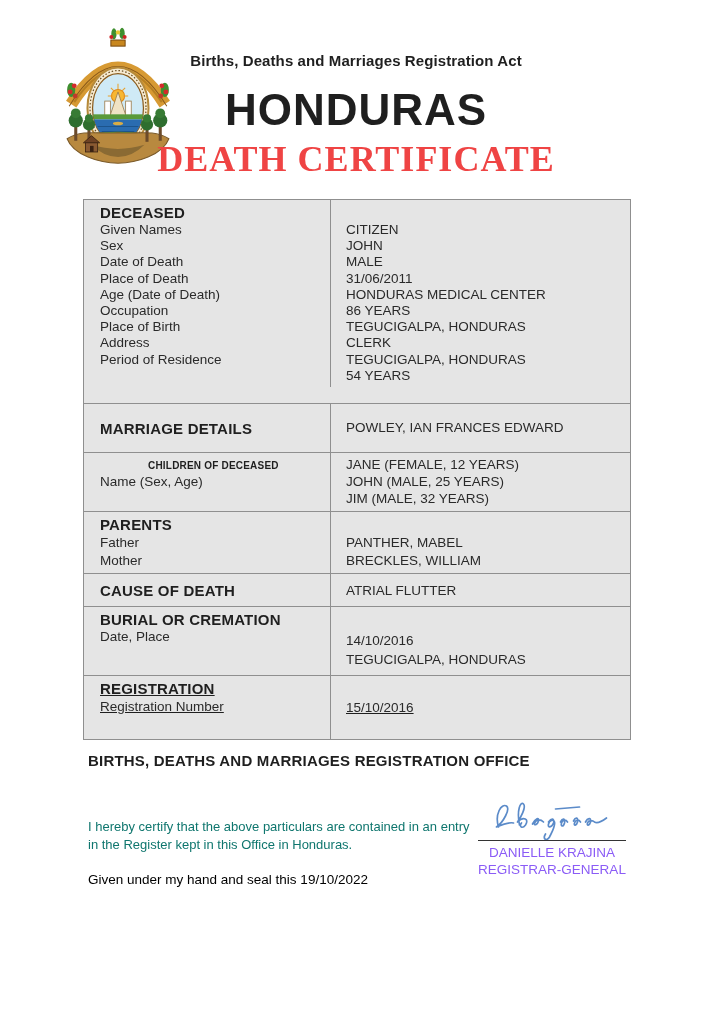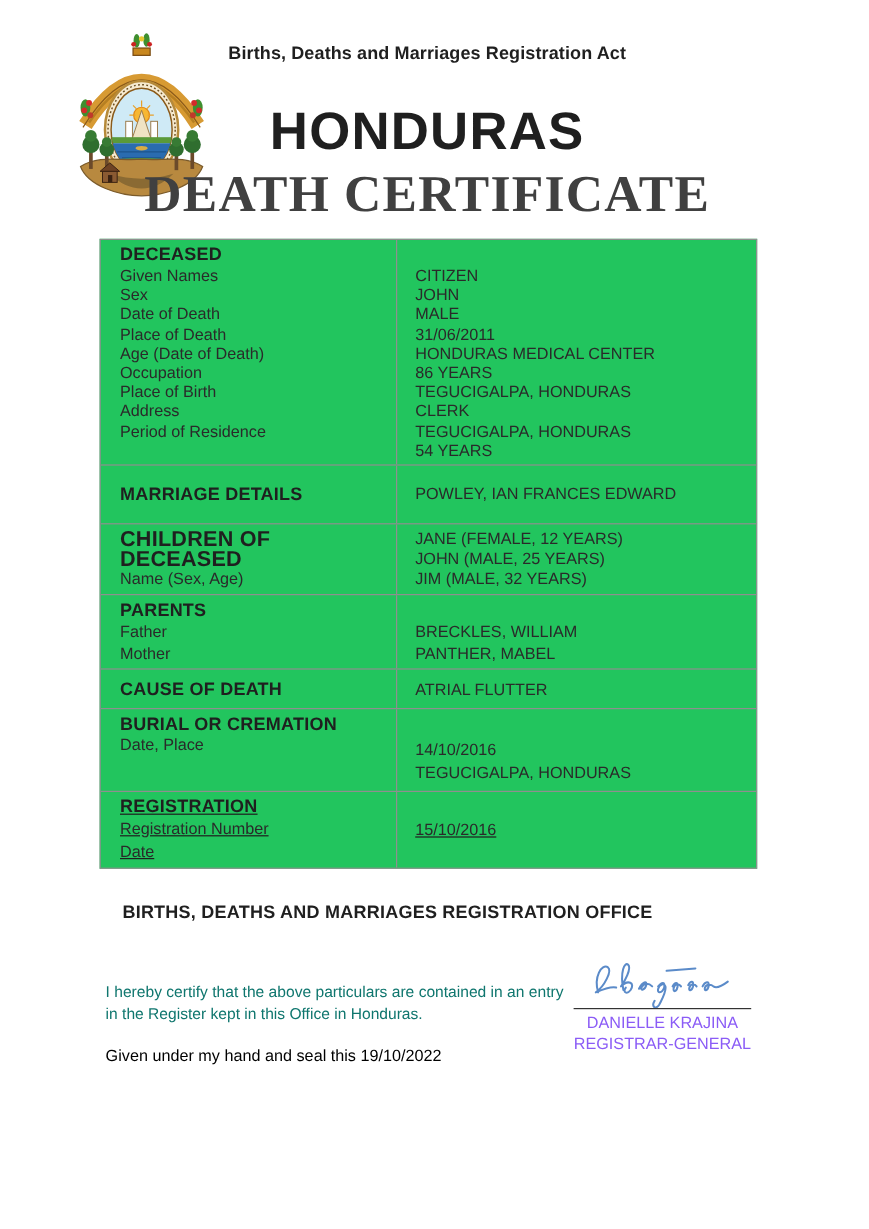--- a/index.html
+++ b/index.html
@@ -4,58 +4,58 @@
 <style>
   * { margin:0; padding:0; box-sizing:border-box; }
   html,body { background:#ffffff; }
   .page {
     position:relative; width:724px; height:1024px; background:#fff;
     font-family:"Liberation Sans", sans-serif; color:#1f1f1f; overflow:hidden;
   }
   
   .emblem { position:absolute; left:61px; top:26px; width:114px; height:140px; }
   .act-title {
-    position:absolute; left:0; top:36px; width:712px; text-align:center;
+    position:absolute; left:0; top:52px; width:712px; text-align:center;
     font-size:15px; font-weight:bold; letter-spacing:.1px;
   }
   .country-title {
     position:absolute; left:0; top:85px; width:712px; text-align:center;
     font-size:44px; font-weight:bold; letter-spacing:1px;
   }
   .doc-title {
     position:absolute; left:0; top:138px; width:712px; text-align:center;
-    font-family:"Liberation Serif", serif; font-size:43px; font-weight:bold; letter-spacing:1px;
-    color:#404040;
+    font-family:"Liberation Serif", serif; font-size:36px; font-weight:bold; letter-spacing:1px;
+    color:#ef4444;
   }
   
   .cert-table {
     position:absolute; left:83px; top:199px; width:548px;
-    border:1.6px solid #8f8f8f; background:#22c55e;
+    border:1.6px solid #8f8f8f; background:#e5e5e5;
   }
   .trow { display:grid; grid-template-columns:246px 1fr; border-top:1.6px solid #8f8f8f; }
   .trow:first-child { border-top:none; }
   .cell { padding:4px 10px 3px 16px; }
   .cell.right { border-left:1.6px solid #8f8f8f; padding-left:15px; }
   .sec-title { font-size:15px; font-weight:bold; line-height:18px; letter-spacing:.2px; }
   .lbl, .val { font-size:13.5px; line-height:16.2px; color:#2a2a2a; }
   .lh18 .lbl, .lh18 .val { line-height:18.3px; }
   .sp18 { height:18px; }
   .sp19 { height:19px; }
   .sp21 { height:21px; }
   .vcenter { min-height:0; }
   .vcenter > .cell { display:flex; flex-direction:column; justify-content:center; }
   .row-deceased { min-height:184px; }
-  .row-marriage { min-height:49px; }
+  .row-marriage { min-height:49px;margin-top:16px; }
   .row-children { min-height:51px; }
   .row-parents  { min-height:57px; }
   .row-cause    { min-height:33px; }
   .row-burial   { min-height:69px; }
   .row-registration { min-height:64px;text-decoration:underline; }
   
-  .office-title { position:absolute; left:102px; top:752px; font-size:15px; font-weight:bold; letter-spacing:.2px; }
+  .office-title { position:absolute; left:88px; top:752px; font-size:15px; font-weight:bold; letter-spacing:.2px; }
   .certify { position:absolute; left:88px; top:818px; width:390px; font-size:13px; line-height:17.5px; color:#0f766e; }
   .given   { position:absolute; left:88px; top:872px; font-size:13.5px; color:#000000; }
   .sig-block { position:absolute; left:474px; top:798px; width:156px; text-align:center; }
   .sig-svg { display:block; margin:0 auto; width:140px; height:42px; }
   .sig-line { border-top:1.6px solid #333; width:148px; margin:0 auto 3px auto; }
   .sig-name, .sig-title { font-size:13.5px; line-height:17px; color:#8b5cf6; }
 </style>
 </head>
 <body>
 
@@ -174,40 +174,40 @@
       <div class="cell left">
         <div class="sec-title">MARRIAGE DETAILS</div>
       </div>
       <div class="cell right">
         <div class="val">POWLEY, IAN FRANCES EDWARD</div>
       </div>
     </div>
 
     <div class="trow row-children">
       <div class="cell left">
-        <div class="sec-title" style="font-size:18px;line-height:17px;">CHILDREN OF DECEASED</div>
+        <div class="sec-title" style="font-size:10px;line-height:17px;margin-left:48px;">CHILDREN OF DECEASED</div>
         <div class="lbl">Name (Sex, Age)</div>
       </div>
       <div class="cell right">
         <div class="val" style="line-height:16.9px;">JANE (FEMALE, 12 YEARS)</div>
         <div class="val" style="line-height:16.9px;">JOHN (MALE, 25 YEARS)</div>
         <div class="val" style="line-height:16.9px;">JIM (MALE, 32 YEARS)</div>
       </div>
     </div>
 
     <div class="trow row-parents lh18">
       <div class="cell left">
         <div class="sec-title">PARENTS</div>
         <div class="lbl">Father</div>
         <div class="lbl">Mother</div>
       </div>
       <div class="cell right">
         <div class="sp18"></div>
+        <div class="val">PANTHER, MABEL</div>
         <div class="val">BRECKLES, WILLIAM</div>
-        <div class="val">PANTHER, MABEL</div>
       </div>
     </div>
 
     <div class="trow row-cause vcenter">
       <div class="cell left">
         <div class="sec-title">CAUSE OF DEATH</div>
       </div>
       <div class="cell right">
         <div class="val">ATRIAL FLUTTER</div>
       </div>
@@ -222,21 +222,20 @@
         <div class="sp21"></div>
         <div class="val">14/10/2016</div>
         <div class="val">TEGUCIGALPA, HONDURAS</div>
       </div>
     </div>
 
     <div class="trow row-registration lh18">
       <div class="cell left">
         <div class="sec-title">REGISTRATION</div>
         <div class="lbl">Registration Number</div>
-        <div class="lbl">Date</div>
       </div>
       <div class="cell right">
         <div class="sp19"></div>
         <div class="val">15/10/2016</div>
       </div>
     </div>
 
   </div>
 
   <div class="office-title">BIRTHS, DEATHS AND MARRIAGES REGISTRATION OFFICE</div>

